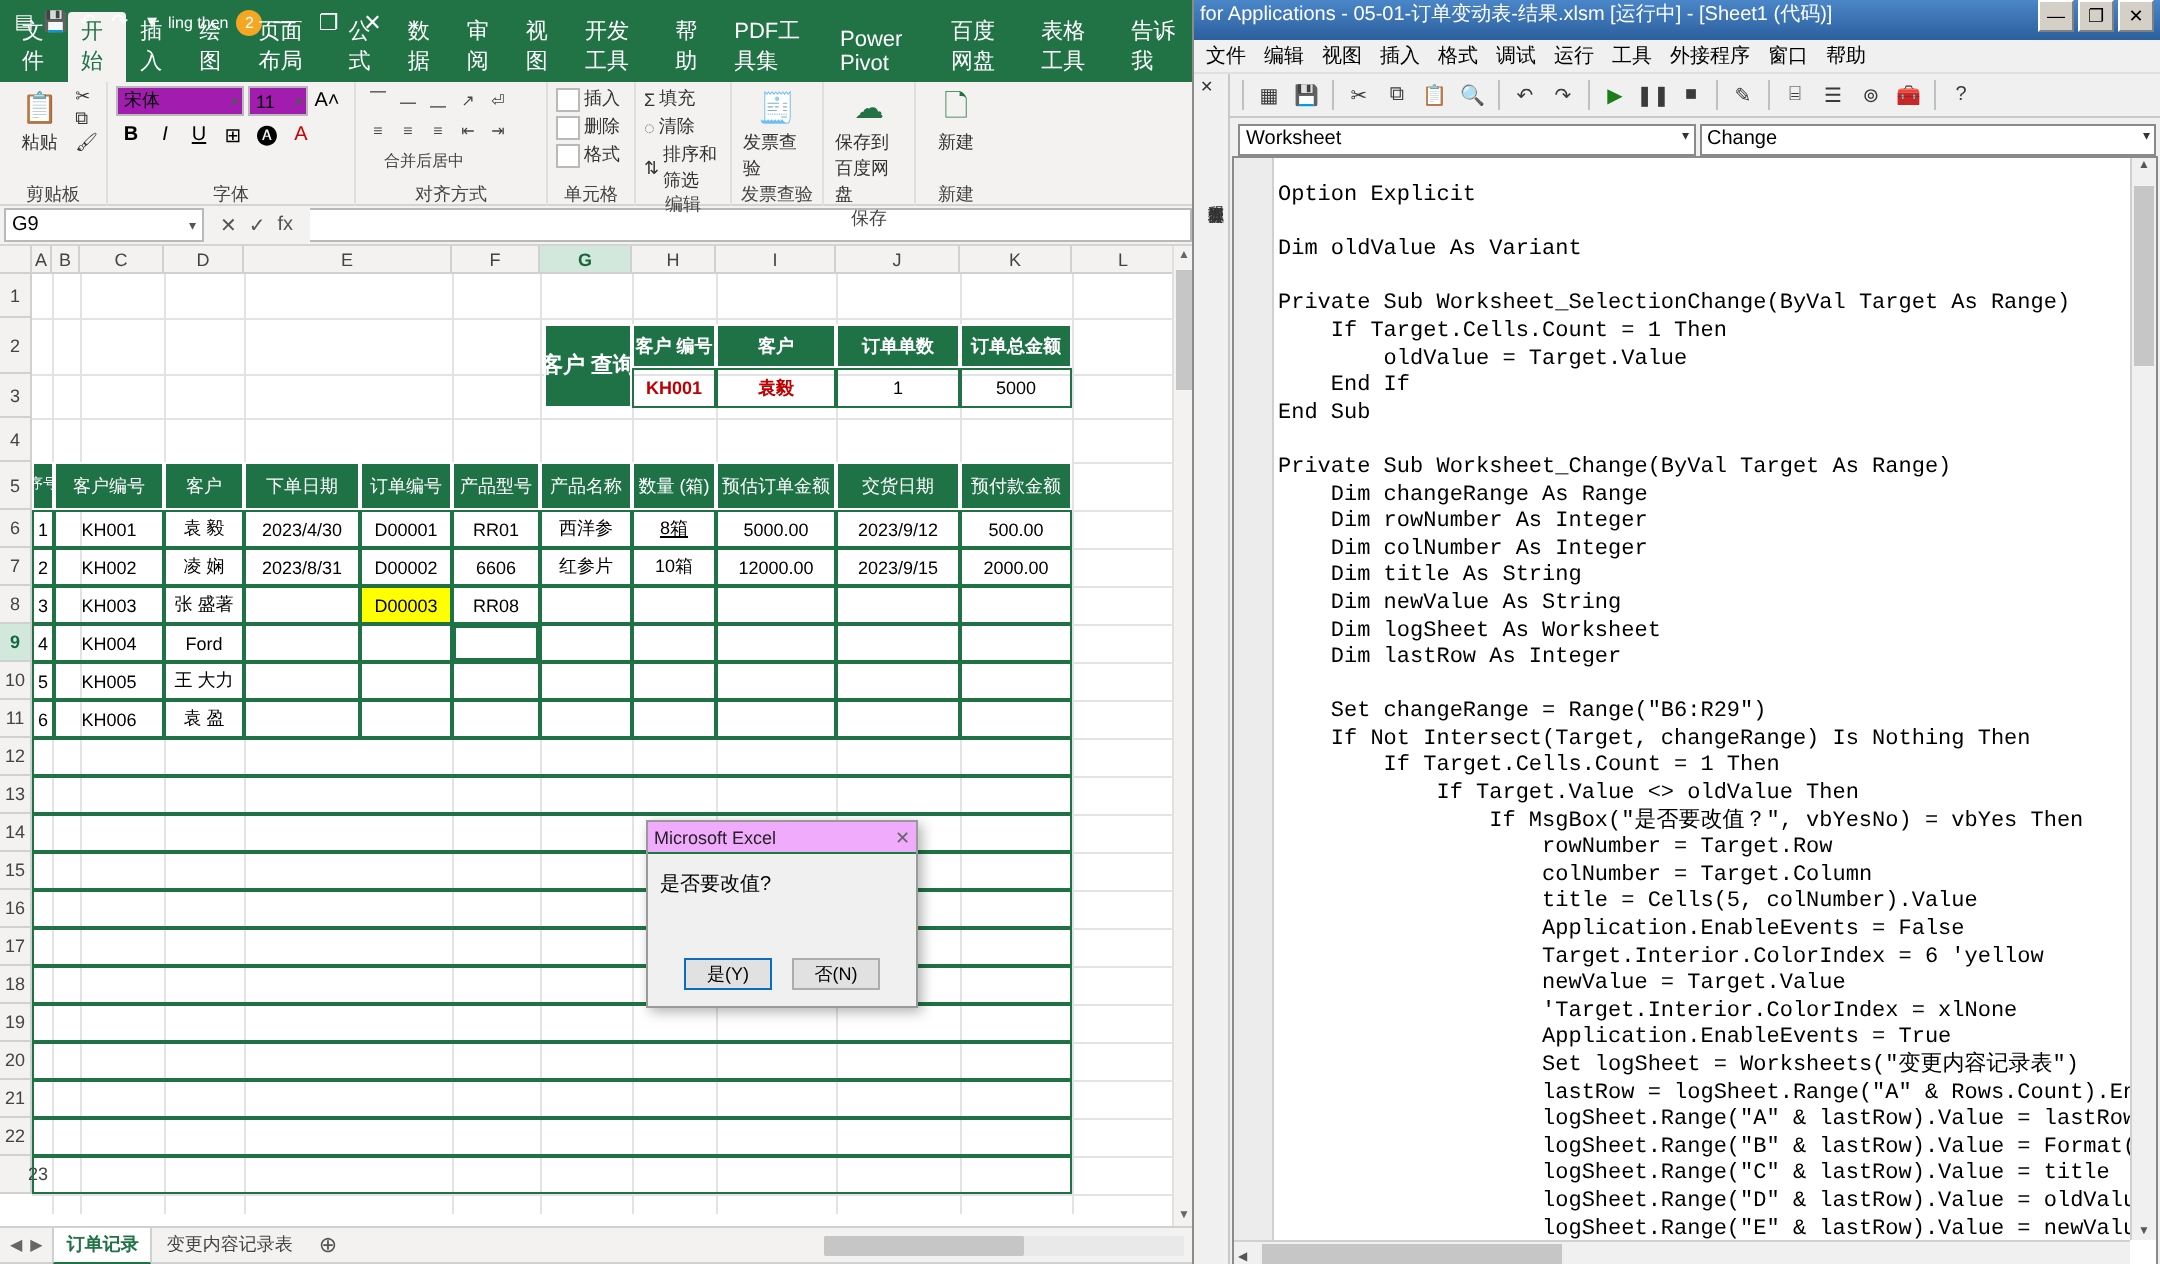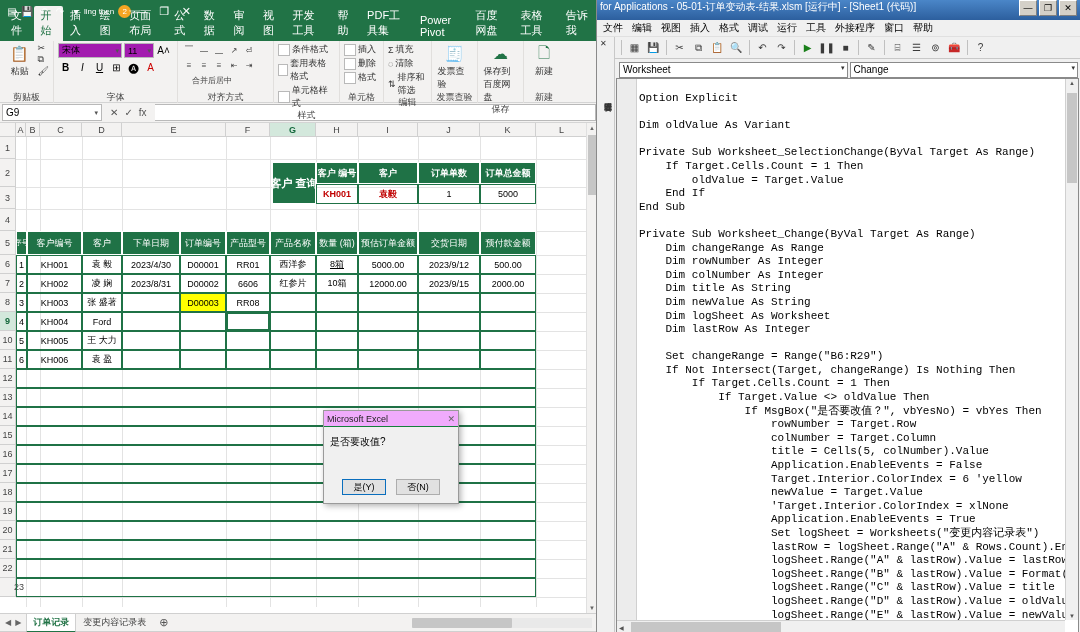--- a/index.html
+++ b/index.html
@@ -229,37 +229,20 @@
             </div>
             <div class="ag-row">
               <div class="agb" style="width:60px;font-size:8px;">合并后居中</div>
             </div>
           </div>
         </div>
         <div class="gl">对齐方式</div>
       </div>
 
 
-      <div class="rgroup" style="width:66px;">
-        <div class="gi" style="flex-direction:column;gap:1px;">
-          <div class="srow">
-              <span class="sq"></span>
-              <span>条件格式</span>
-            </div>
-          <div class="srow">
-              <span class="sq"></span>
-              <span>套用表格格式</span>
-            </div>
-          <div class="srow">
-              <span class="sq"></span>
-              <span>单元格样式</span>
-            </div>
-        </div>
-        <div class="gl">样式</div>
-      </div>
 
       <div class="rgroup" style="width:44px;">
         <div class="gi" style="flex-direction:column;gap:1px;">
           <div class="srow">
               <span class="sq"></span>
               <span>插入</span>
             </div>
           <div class="srow">
               <span class="sq"></span>
               <span>删除</span>

